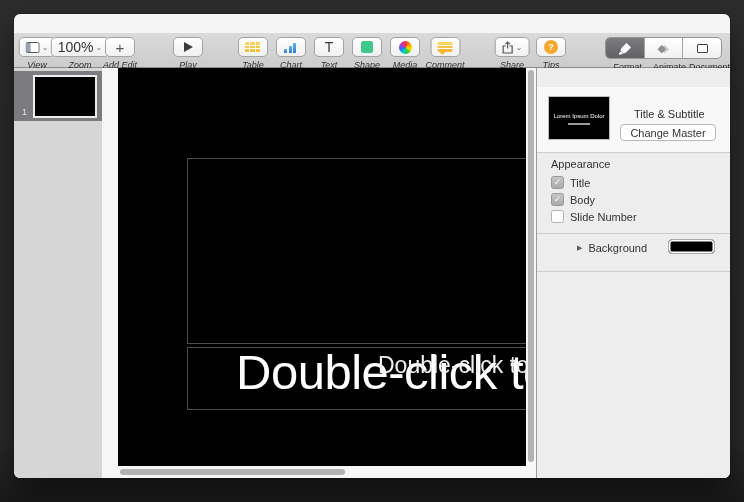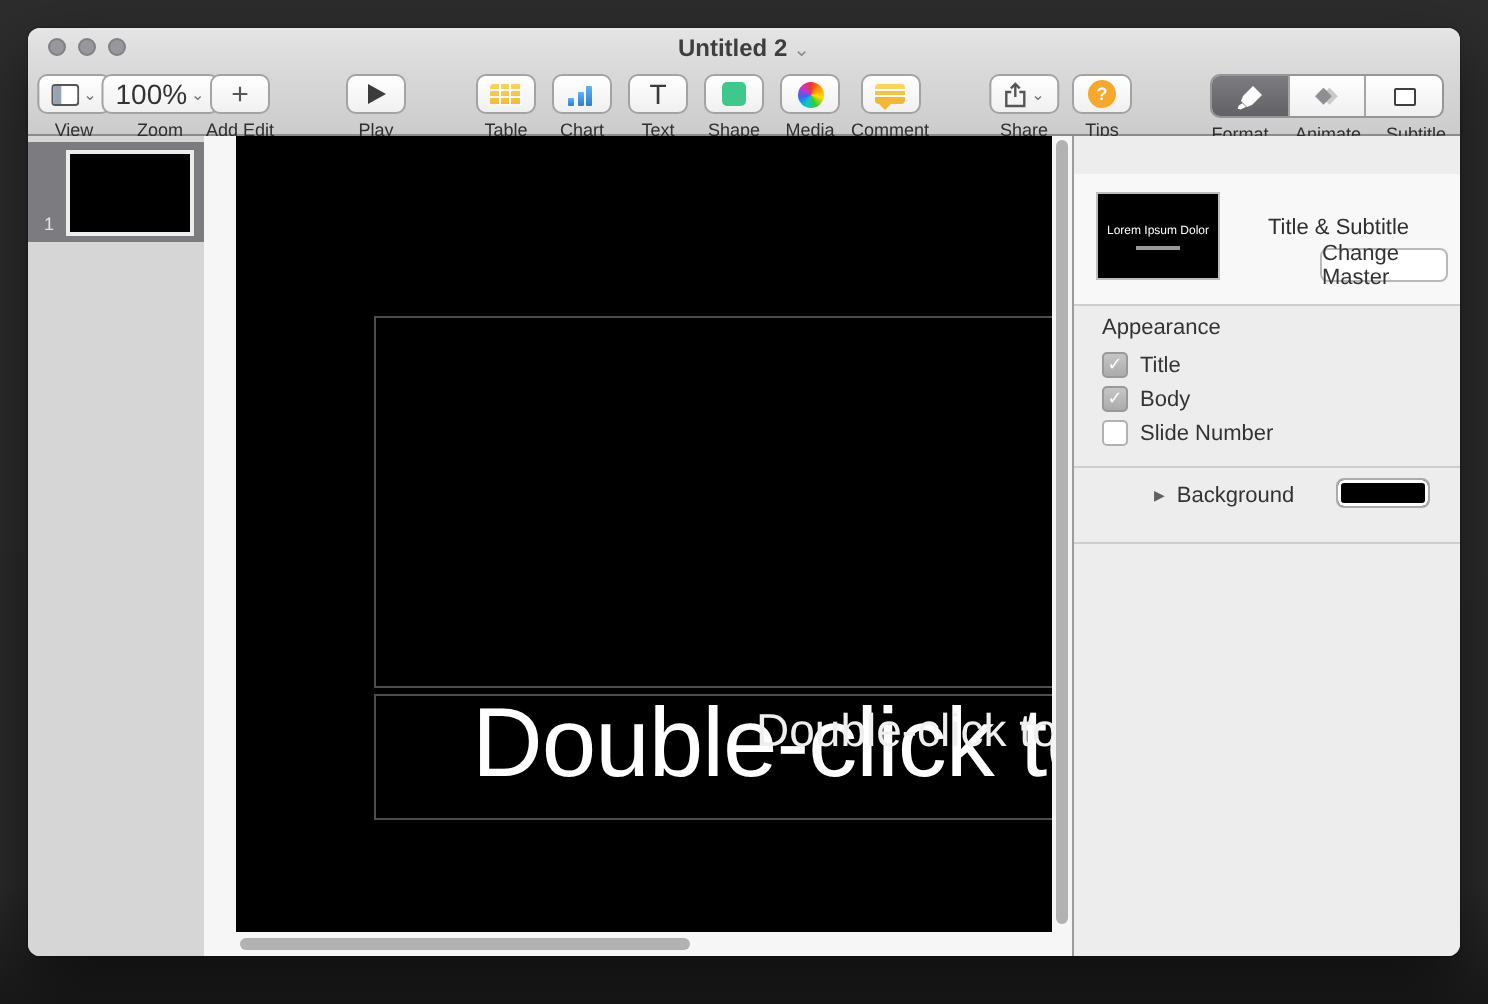--- a/index.html
+++ b/index.html
@@ -22,21 +22,21 @@
   .wtitle .chev { font-size:10px; color:#8d8d8d; font-weight:400; margin-left:3px; }
 
   
   .toolbar { position:absolute; left:0; top:19px; width:716px; height:35px;
     background:linear-gradient(#dadada,#cccccc); border-bottom:1px solid #8c8c8c; }
   .titem { position:absolute; top:4px; transform:translateX(-50%);
     display:flex; flex-direction:column; align-items:center; }
   .tbtn { height:20px; min-width:30px; padding:0 6px; border:1px solid #a3a3a3;
     border-radius:5px; background:linear-gradient(#ffffff,#f0f0f0);
     display:flex; align-items:center; justify-content:center; gap:2px; }
-  .tlabel { font-size:9px; color:#2f2f2f; margin-top:3px; white-space:nowrap; }
+  .tlabel { font-size:9px; color:#2f2f2f; margin-top:3px; white-space:nowrap;font-style:italic; }
   .chev-s { font-size:8px; color:#777; }
   .zoomtxt { font-size:14px; color:#333; }
   .plus { font-size:15px; color:#555; font-weight:300; line-height:1; }
   .playtri { width:0; height:0; border-left:9px solid #3c3c3c;
     border-top:5.5px solid transparent; border-bottom:5.5px solid transparent; }
   .icon-table { width:16px; height:11px; border-radius:2px;
     background-image:
       repeating-linear-gradient(to right, transparent 0 4.3px, rgba(255,255,255,.95) 4.3px 5.3px),
       repeating-linear-gradient(to bottom, transparent 0 2.6px, rgba(255,255,255,.95) 2.6px 3.6px),
       linear-gradient(#fbd45a,#f2b835); }
@@ -56,21 +56,21 @@
     color:#fff; font-size:9px; font-weight:700; display:flex; align-items:center;
     justify-content:center; }
   .seg { position:absolute; left:591px; top:4px; width:117px; height:22px;
     border:1px solid #969696; border-radius:5px; display:flex; overflow:hidden;
     background:linear-gradient(#ffffff,#f0f0f0); }
   .seg-item { flex:1; display:flex; align-items:center; justify-content:center;
     border-right:1px solid #a5a5a5; }
   .seg-item:last-child { border-right:none; }
   .seg-item.selected { background:linear-gradient(#7c7c80,#626266); }
   .seg-labels { position:absolute; top:29px; left:584px; width:132px; display:flex; }
-  .seg-labels div { flex:1; text-align:center; font-size:9px; color:#2f2f2f; white-space:nowrap; }
+  .seg-labels div { flex:1; text-align:right; font-size:9px; color:#2f2f2f; white-space:nowrap; }
   .icon-doc { width:11px; height:9px; border:1.5px solid #3f3f3f; background:#fff; border-radius:1px; }
   .icon-anim { position:relative; width:14px; height:12px; }
   .icon-anim .d1 { position:absolute; left:4px; top:0; font-size:11px; color:#c9c9cd; line-height:12px; }
   .icon-anim .d2 { position:absolute; left:1px; top:0; font-size:11px; color:#8e8e93; line-height:12px; }
 
   
   .content { position:absolute; left:0; top:54px; width:716px; height:410px; }
 
   .sidebar { position:absolute; left:0; top:0; width:88px; height:410px; background:#d6d6d6; }
   .slide-row { position:absolute; left:0; top:3px; width:88px; height:50px; background:#7b7b80; }
@@ -101,21 +101,21 @@
   .master-section { position:absolute; left:0; top:19px; width:100%; height:65px; background:#f8f8f8; }
   .master-thumb { position:absolute; left:11px; top:9px; width:62px; height:44px;
     background:#000; border:1px solid #bdbdbd; }
   .mt-title { position:absolute; left:0; right:0; top:16px; text-align:center;
     color:#fff; font-size:6px; white-space:nowrap; }
   .mt-sub { position:absolute; left:50%; top:26px; width:22px; height:1.5px;
     margin-left:-11px; background:#9a9a9a; }
   .master-name { position:absolute; left:97px; top:21px; font-weight:400; color:#2e2e2e; }
   .btn { position:absolute; background:#fff; border:1px solid #b9b9b9; border-radius:4px;
     display:flex; align-items:center; justify-content:center; font-size:11px; color:#333; }
-  .change-master { left:83px; top:37px; width:64px; height:17px;margin-left:40px; }
+  .change-master { left:83px; top:37px; width:96px; height:17px; }
   .divider { position:absolute; left:0; width:100%; border-top:1px solid #cdcdcd; }
   .appearance-label { position:absolute; left:14px; top:90px; color:#333; }
   .chk-row { position:absolute; left:14px; display:flex; align-items:center; gap:6px; }
   .chk { width:13px; height:13px; border:1px solid #b2b2b2; border-radius:2.5px;
     background:#fff; display:flex; align-items:center; justify-content:center; }
   .chk .check { display:none; font-size:9px; color:#fff; line-height:1; }
   .chk.checked { background:linear-gradient(#c6c6c6,#ababab); border-color:#999; }
   .chk.checked .check { display:block; }
   .bg-row { position:absolute; left:12px; top:174px; display:flex; align-items:center; gap:6px;margin-left:28px; }
   .disclosure { font-size:7px; color:#606060; }
@@ -123,30 +123,20 @@
     border-radius:4px; border:1px solid #ababab; background:#000;
     box-shadow:inset 0 0 0 1.5px #fff; }
   .edit-master { left:24px; top:217px; width:141px; height:17px; }
 </style>
 </head>
 <body>
 
 <div class="desktop">
   <div class="window">
 
-    <div class="titlebar">
-      <div class="traffic">
-        <div class="tl-dot"></div>
-        <div class="tl-dot"></div>
-        <div class="tl-dot"></div>
-      </div>
-      <div class="wtitle">
-        <span>Untitled 2</span><span class="chev">⌄</span>
-      </div>
-    </div>
 
     <div class="toolbar">
 
       <div class="titem" style="left:23px">
         <div class="tbtn">
           <svg width="14" height="11">
               <rect x="0.5" y="0.5" width="13" height="10" rx="1.5" fill="#fff" stroke="#555"></rect>
               <rect x="1" y="1" width="4" height="9" fill="#98a4b4"></rect>
             </svg>
           <span class="chev-s">⌄</span>
@@ -254,21 +244,21 @@
             <span class="d2">◆</span>
           </span>
         </div>
         <div class="seg-item">
           <span class="icon-doc"></span>
         </div>
       </div>
       <div class="seg-labels">
         <div>Format</div>
         <div>Animate</div>
-        <div>Subtitle</div>
+        <div>Document</div>
       </div>
     </div>
 
     <div class="content">
 
       <div class="sidebar">
         <div class="slide-row">
           <span class="slide-num">1</span>
           <div class="slide-thumb"></div>
         </div>

